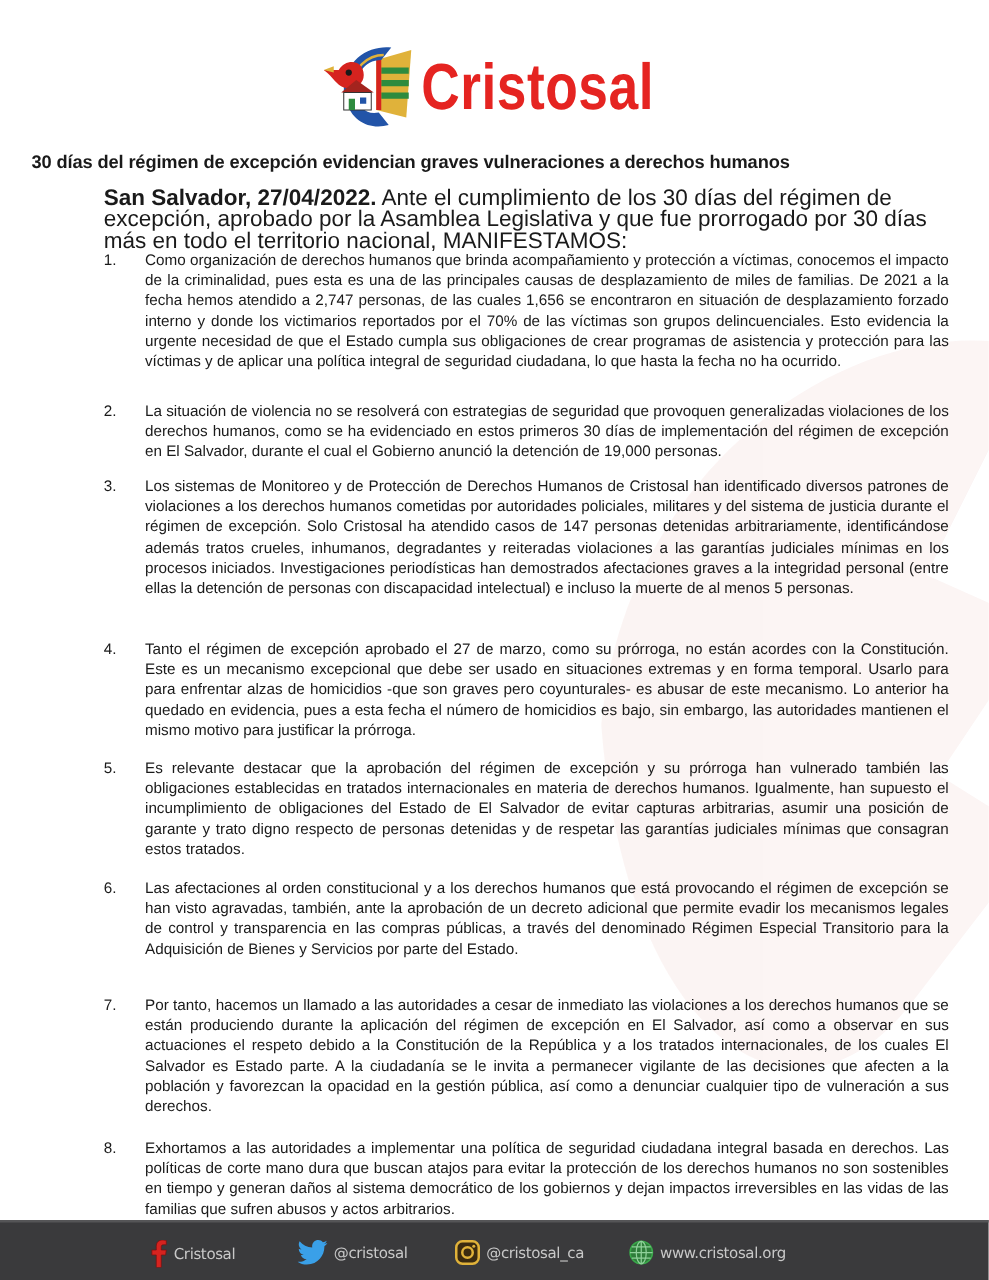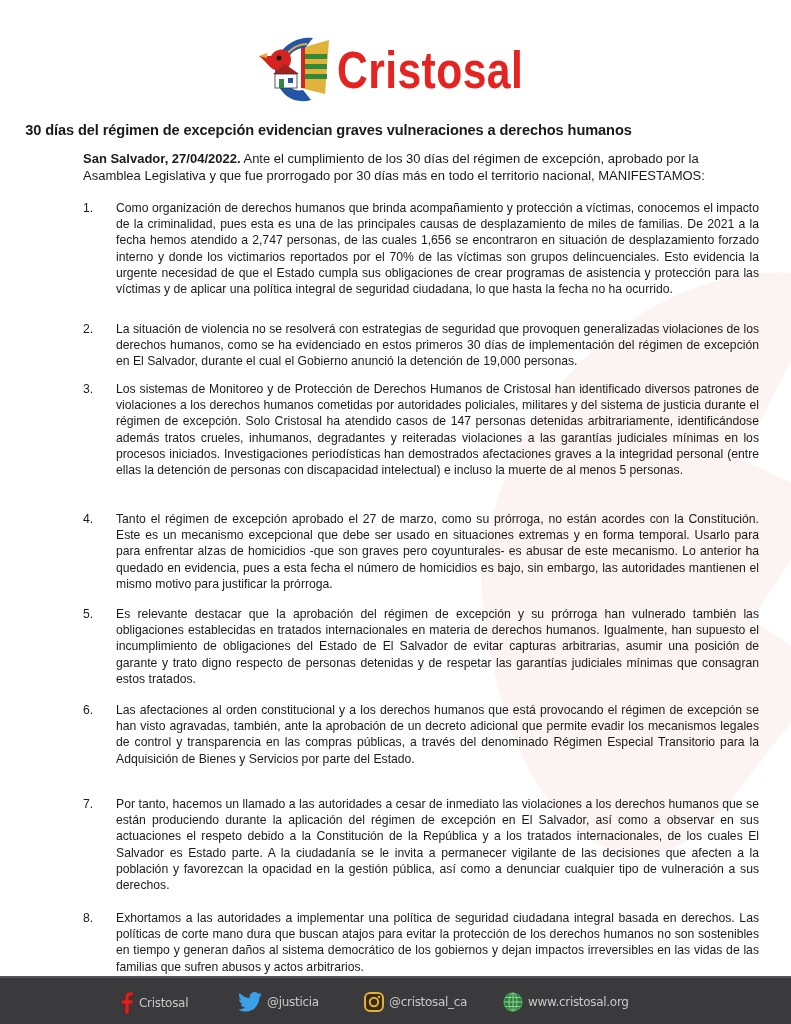--- a/index.html
+++ b/index.html
@@ -20,21 +20,21 @@
       margin-left: 4px; line-height: 1;
     }
 
     .title {
       position: absolute; left: 0; top: 122px; width: 657px; text-align: center;
       font-weight: bold; font-size: 14.6px; color: #1a1a1a; letter-spacing: -0.1px;
     }
 
     .intro {
       position: absolute; left: 83px; top: 150px; width: 676px;
-      font-size: 13px; line-height: 17px; text-align: left; color: #1a1a1a;
+      font-size: 18px; line-height: 17px; text-align: left; color: #1a1a1a;
     }
     .intro b { font-weight: bold; }
 
     .points { position: absolute; left: 83px; top: 200px; width: 676px; list-style: none; }
     .point { position: relative; padding-left: 33px; font-size: 12.2px; line-height: 16.2px;
       text-align: justify; color: #1a1a1a; }
     .point .num { position: absolute; left: 0; top: 0; }
     .point { position: absolute; left: 0; width: 676px; }
 
     .footer {
@@ -122,21 +122,21 @@
   <div class="social" style="left:120px">
     <svg width="14" height="22" viewBox="0 0 14 22">
       <path d="M9 22 V12 H12.5 L13 8 H9 V5.5 C9 4.4 9.4 3.8 10.8 3.8 H13 V0.3 C12.6 0.2 11.4 0 10 0 C7 0 5 1.8 5 5.2 V8 H1.5 V12 H5 V22 Z" fill="#d6231f" stroke="#7a1210" stroke-width="0.6"></path>
     </svg>
     <span>Cristosal</span>
   </div>
   <div class="social" style="left:238px">
     <svg width="24" height="20" viewBox="0 0 24 20">
       <path d="M24 2.4c-.9.4-1.8.6-2.8.8 1-.6 1.8-1.6 2.2-2.7-1 .6-2 1-3.1 1.2C19.4.7 18.1 0 16.6 0c-2.7 0-4.9 2.2-4.9 4.9 0 .4 0 .8.1 1.1C7.7 5.8 4.1 3.9 1.7.9c-.4.7-.7 1.6-.7 2.5 0 1.7.9 3.2 2.2 4.1-.8 0-1.6-.2-2.2-.6v.1c0 2.4 1.7 4.4 3.9 4.8-.4.1-.8.2-1.3.2-.3 0-.6 0-.9-.1.6 2 2.4 3.4 4.6 3.4-1.7 1.3-3.8 2.1-6.1 2.1-.4 0-.8 0-1.2-.1C2.2 18.8 4.8 19.6 7.5 19.6c9.1 0 14-7.5 14-14v-.6c1-.7 1.8-1.6 2.5-2.6z" fill="#3aa0e8"></path>
     </svg>
-    <span>@justicia</span>
+    <span>@cristosal</span>
   </div>
   <div class="social" style="left:364px">
     <svg width="20" height="20" viewBox="0 0 20 20">
       <rect x="1" y="1" width="18" height="18" rx="5" fill="#3a2a10" stroke="#e0b23a" stroke-width="2"></rect>
       <circle cx="10" cy="10" r="4.2" fill="none" stroke="#e0b23a" stroke-width="2"></circle>
       <circle cx="15" cy="5" r="1.2" fill="#e0b23a"></circle>
     </svg>
     <span>@cristosal_ca</span>
   </div>
   <div class="social" style="left:503px">

